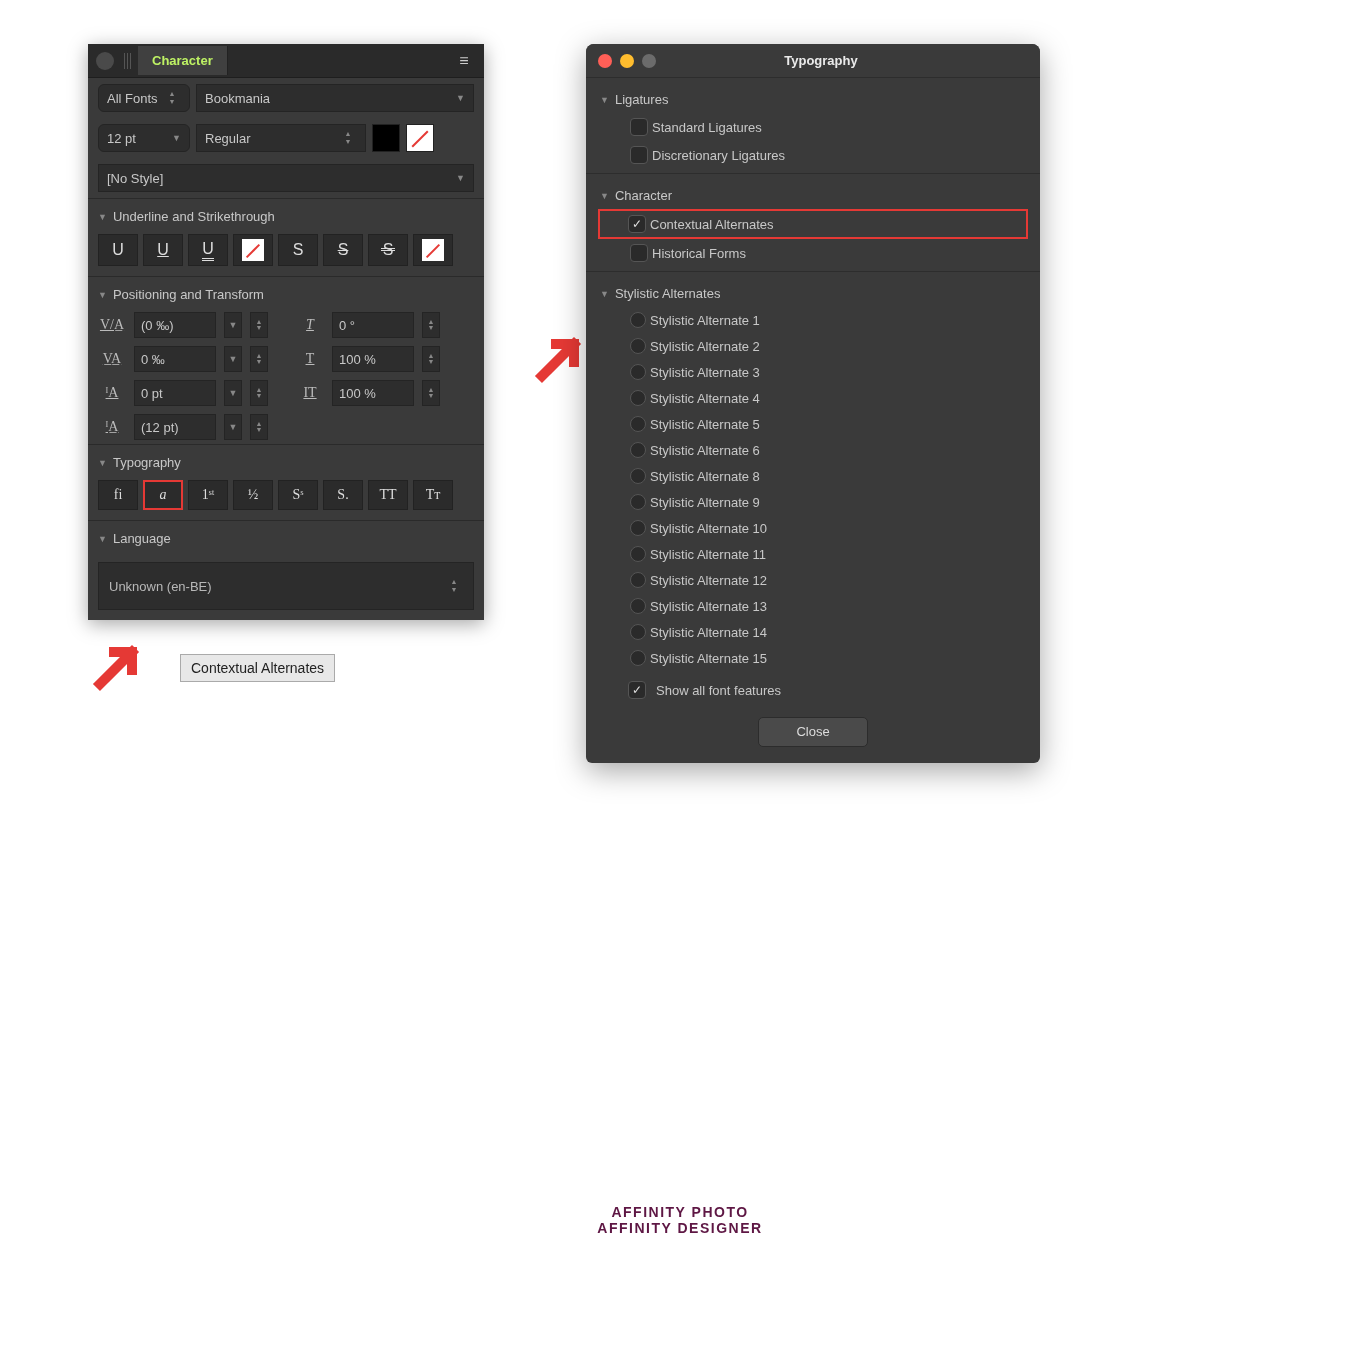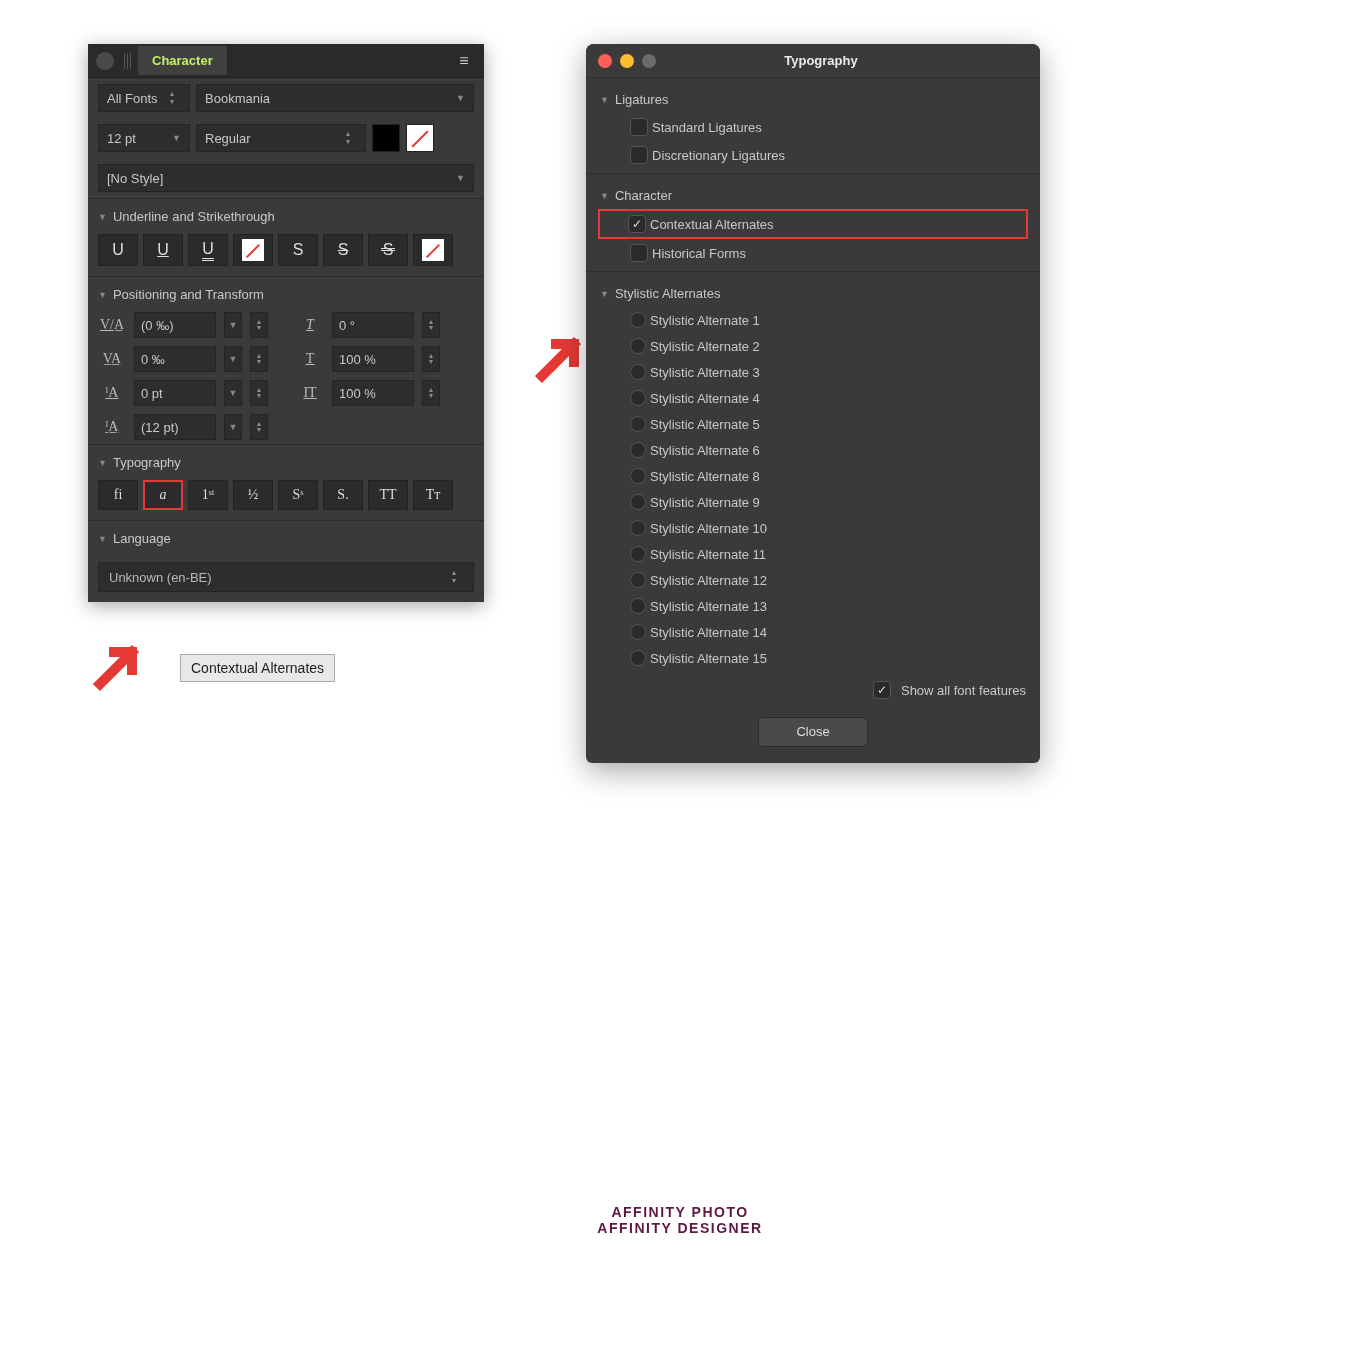--- a/index.html
+++ b/index.html
@@ -35,21 +35,21 @@
     border-right:1px solid #222;
   }
   .char-menu { margin-left:auto; margin-right:10px; width:20px; text-align:center; color:#ccc; font-size:16px;}
   .char-body { background:#3a3a3a; }
   .row { display:flex; gap:6px; padding:6px 10px; align-items:center;}
   .combo {
     flex:1; height:28px; background:#2d2d2d; border:1px solid #242424;
     display:flex; align-items:center; justify-content:space-between;
     padding:0 8px; color:#c8c8c8;
   }
-  .combo.small { flex:0 0 92px; }
+  .combo.small { flex:0 0 92px;border-radius:6px; }
   .combo .arr { font-size:9px; color:#888;}
   .stepper { width:18px; display:flex; flex-direction:column; gap:2px;}
   .stepper span{font-size:7px;color:#888;text-align:center;line-height:6px;}
   .swatch { width:28px; height:28px; border:1px solid #222;}
   .swatch.black{background:#000;}
   .swatch.none{background:#fff;position:relative;}
   .swatch.none::after{content:"";position:absolute;left:2px;right:2px;top:50%;height:2px;background:#e53935;transform:rotate(-45deg);}
   .section-head{
     display:flex;align-items:center;gap:6px;padding:10px 10px 6px;
     color:#c8c8c8;font-size:13px;
@@ -67,21 +67,21 @@
   .field-row{display:flex;gap:8px;padding:4px 10px;align-items:center;}
   .glyph{width:28px;text-align:center;color:#bbb;font-family:Georgia,serif;font-size:14px;text-decoration:underline;}
   .numbox{flex:0 0 82px;height:26px;background:#2d2d2d;border:1px solid #242424;display:flex;align-items:center;padding:0 6px;color:#c8c8c8;}
   .mini-arr{width:18px;height:26px;background:#2d2d2d;border:1px solid #242424;display:flex;align-items:center;justify-content:center;color:#888;font-size:9px;}
   .spin{width:18px;height:26px;background:#2d2d2d;border:1px solid #242424;display:flex;flex-direction:column;justify-content:center;align-items:center;}
   .spin span{font-size:7px;color:#888;line-height:6px;}
   .tooltip{
     position:absolute;left:180px;top:654px;background:#e8e8e8;color:#222;
     padding:5px 10px;border:1px solid #aaa;font-size:14px;
   }
-  .lang-combo{margin:10px;height:30px;background:#2d2d2d;border:1px solid #242424;display:flex;align-items:center;justify-content:space-between;padding:0 10px;}
+  .lang-combo{margin:10px;height:48px;background:#2d2d2d;border:1px solid #242424;display:flex;align-items:center;justify-content:space-between;padding:0 10px;}
 
   
   .red-arrow{position:absolute;}
   .red-arrow svg{display:block;}
 
   
   .typo-win{
     position:absolute;left:586px;top:44px;width:454px;
     background:#3a3a3a;border-radius:8px 8px 6px 6px;
     box-shadow:0 8px 30px rgba(0,0,0,.35);
@@ -101,21 +101,21 @@
   .chk{width:18px;height:18px;border-radius:4px;background:#2a2a2a;border:1px solid #555;display:flex;align-items:center;justify-content:center;color:#ddd;font-size:12px;}
   .chk.on::after{content:"✓";}
   .opt.highlight{border:2px solid #e53935;margin:0 -2px;padding:4px 0 4px 28px;}
   .radio{width:16px;height:16px;border-radius:50%;background:#2a2a2a;border:1px solid #555;display:flex;align-items:center;justify-content:center;}
   .radio.on::after{content:"";width:7px;height:7px;border-radius:50%;background:#ddd;}
   .close-btn{
     margin:14px auto 0;display:block;width:110px;height:30px;
     background:#4a4a4a;border:1px solid #2c2c2c;border-radius:5px;
     color:#ddd;text-align:center;line-height:28px;
   }
-  .show-all{display:flex;align-items:center;gap:10px;padding:10px 0 0 28px;color:#c8c8c8;justify-content:flex-end;}
+  .show-all{display:flex;align-items:center;gap:10px;padding:10px 0 0 28px;color:#c8c8c8;}
 
   
   .caption{position:absolute;left:0;right:0;top:1204px;text-align:center;
     font-size:14px;letter-spacing:1.5px;font-weight:700;color:#5e1744;}
 </style>
 </head>
 <body>
 
 <div class="char-panel">
   <div class="char-header">

